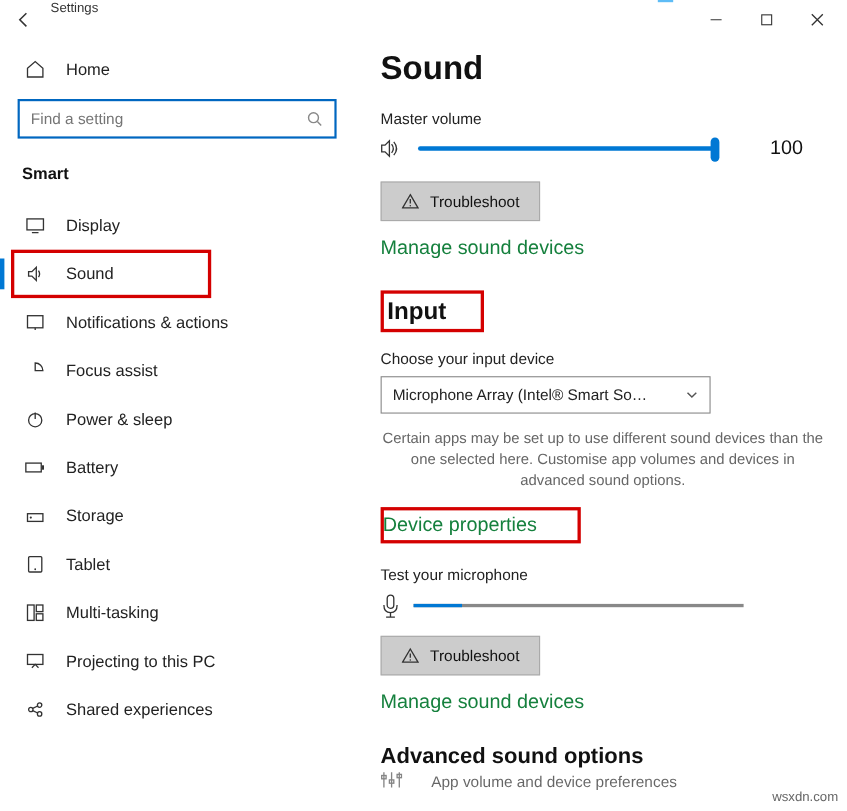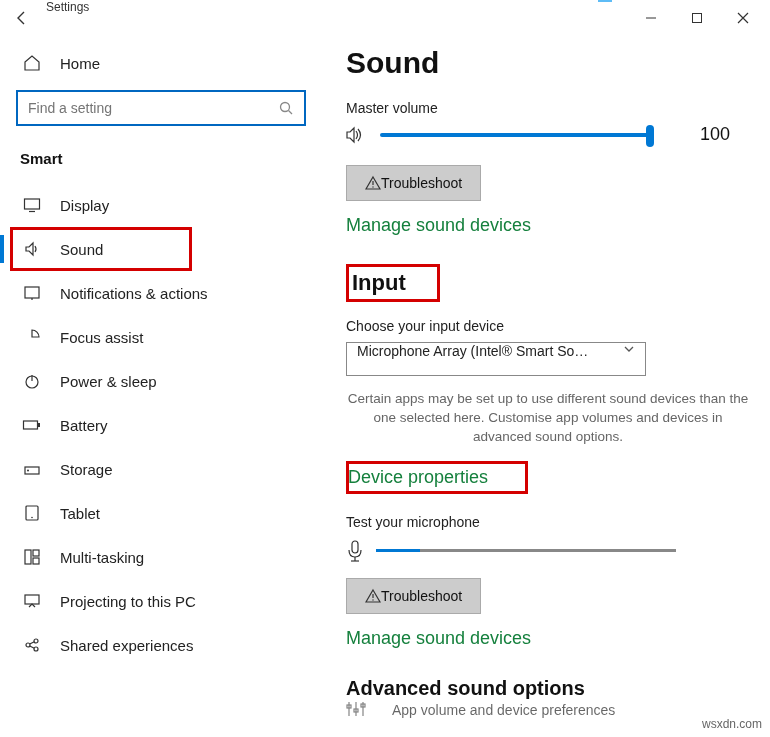--- a/index.html
+++ b/index.html
@@ -24,29 +24,29 @@
     .navitem .icon { width:20px; margin-right: 18px; display:flex; align-items:center; justify-content:center; color:#333; }
     .navitem.active::before { content:""; position:absolute; left:0; top:8px; bottom:8px; width:4px; background:#0078d4; }
     .red-sound { position:absolute; border:3px solid #d40000; pointer-events:none; }
     h1 { font-size: 30px; font-weight: 600; color:#111; margin: 4px 0 20px 0; }
     .label { font-size: 14px; color:#222; margin-bottom: 8px; }
     .vol-row { display:flex; align-items:center; gap: 14px; margin-bottom: 20px; }
     .vol-icon { font-size:16px; color:#333; }
     .slider-track { flex:1; height:4px; background:#0078d4; position:relative; border-radius:2px; max-width: 270px; }
     .slider-thumb { position:absolute; right:-4px; top:-8px; width:8px; height:22px; background:#0078d4; border-radius:4px; }
     .vol-val { font-size:18px; color:#111; margin-left: 36px; }
-    .btn { background:#ccc; border:1px solid #aaa; height:36px; padding:0 18px; display:inline-flex; align-items:center; font-size:14px; color:#111; cursor:pointer; }
+    .btn { background:#ccc; border:1px solid #aaa; height:36px; padding:0 18px; display:inline-flex; align-items:center; gap:10px; font-size:14px; color:#111; cursor:pointer; }
     .link { color:#15803d; font-size:18px; cursor:pointer; margin-top:14px; display:inline-block; }
     .input-head-wrap { position:relative; display:inline-block; margin-top: 28px; margin-bottom: 16px; }
     .input-head-wrap h2 { font-size:22px; font-weight:600; padding: 6px 34px 6px 6px; color:#111; }
     .red-box { border:3px solid #d40000; position:absolute; inset:0; }
     .subhelp { font-size:13.5px; color:#666; max-width: 410px; line-height:1.4; margin-top:14px;text-align:center; }
     .devprop-wrap { position:relative; display:inline-block; margin-top:14px; }
     .devprop-wrap .link { margin:0; padding: 6px 40px 6px 2px; }
-    .dropdown { border:1px solid #888; height:34px; width:300px; display:flex; align-items:flex-start; padding:0 10px; font-size:14px; color:#222; justify-content:space-between; cursor:pointer; margin-top:6px; }
+    .dropdown { border:1px solid #888; height:34px; width:300px; display:flex; align-items:center; padding:0 10px; font-size:14px; color:#222; justify-content:space-between; cursor:pointer; margin-top:6px; }
     .dropdown .chev { font-size:12px; color:#555; }
     .mic-row { display:flex; align-items:center; gap:12px; margin-top:10px; }
     .mic-track { flex:1; height:3px; background:#888; max-width:300px; position:relative; }
     .mic-fill { position:absolute; left:0; top:0; bottom:0; width:44px; background:#0078d4; }
     h3 { font-size:20px; font-weight:600; margin-top:28px; color:#111; }
     .watermark { position:absolute; right:8px; bottom:6px; font-size:12px; color:#666; }
     svg { display:block; }
   </style>
 </head>
 <body>

